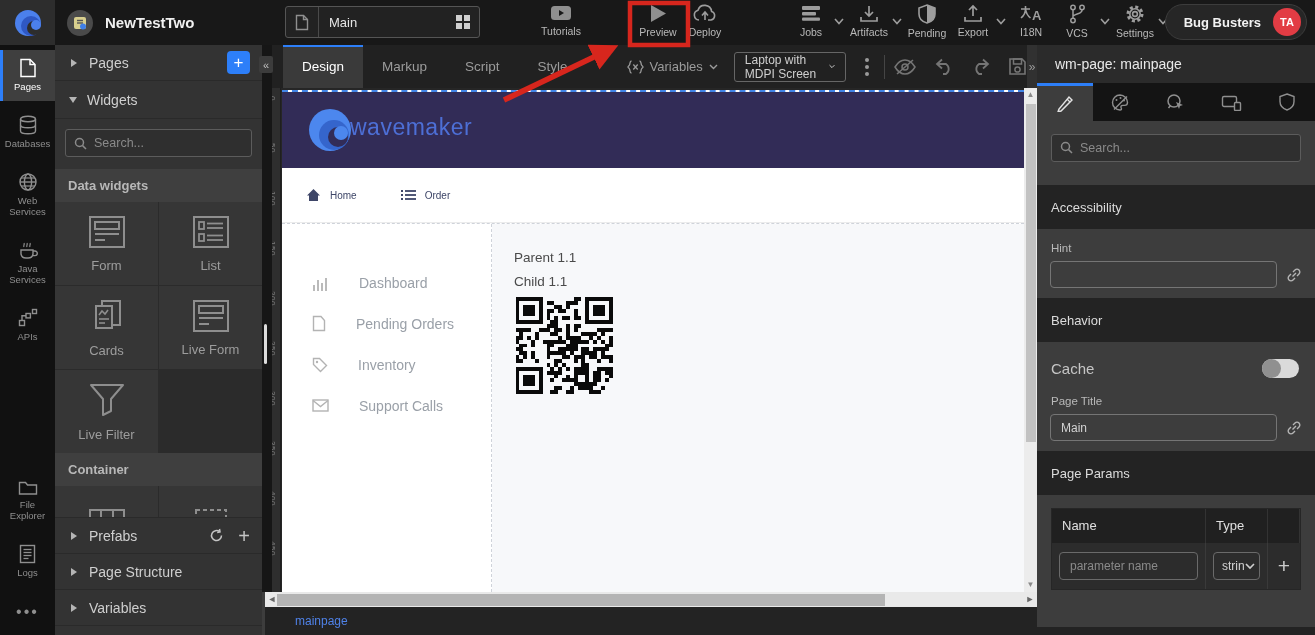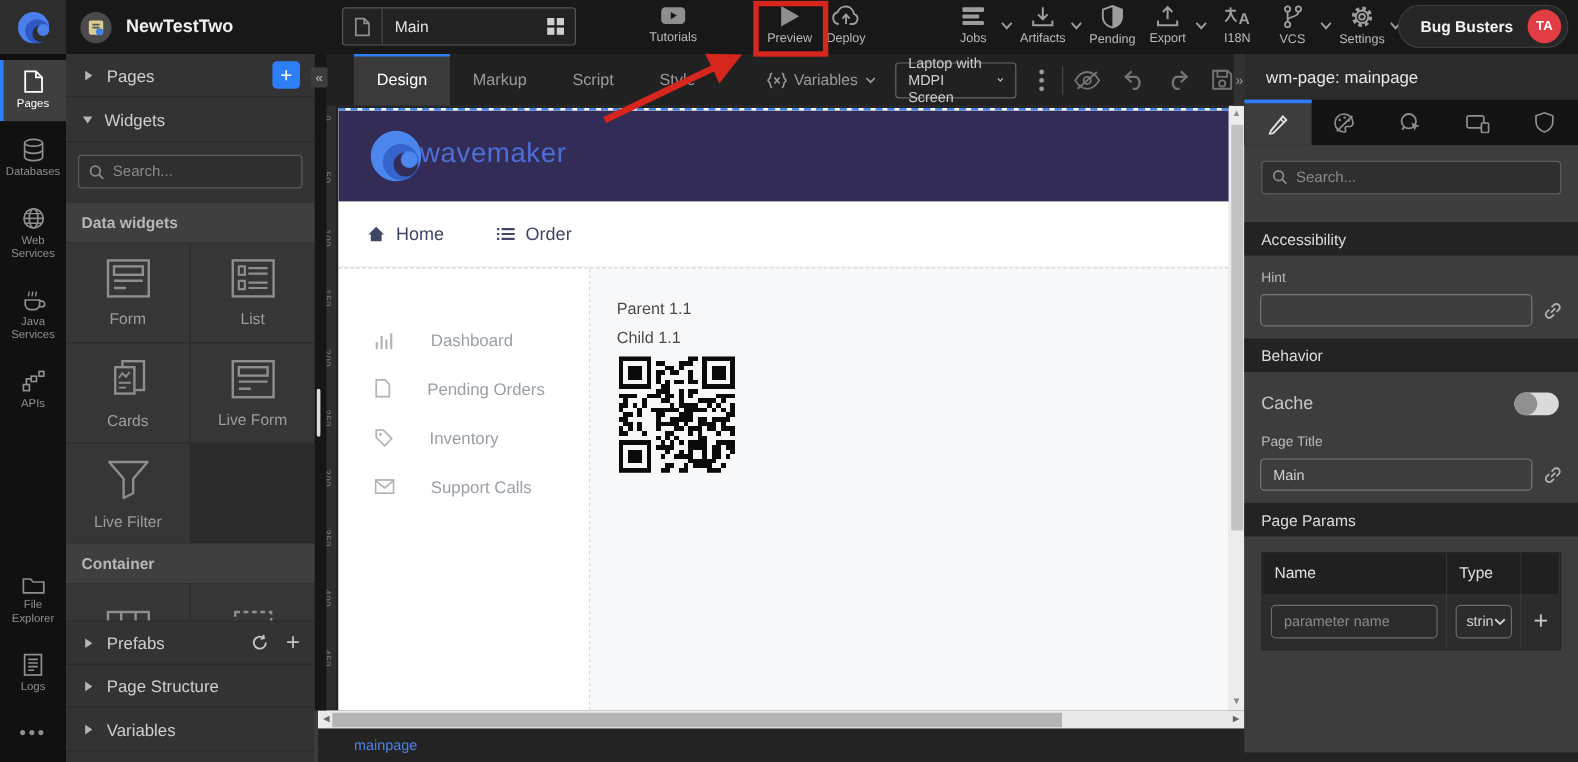--- a/index.html
+++ b/index.html
@@ -56,42 +56,42 @@
   .row-icons { margin-left:auto; display:flex; align-items:center; gap:14px; color:#c5c5c5; }
   .plus-glyph { font-size:20px; font-weight:300; line-height:1; }
 
   
   .gapstrip { position:absolute; left:262px; top:45px; width:10px; height:547px; background:#161616; z-index:4; }
   .gap-thumb { position:absolute; left:2px; top:279px; width:3px; height:40px; background:#dcdcdc; border-radius:2px; }
   .collapse-tab { position:absolute; left:259px; top:56px; width:14px; height:17px; background:#3c3c3c; color:#c0c0c0; font-size:11px; display:flex; align-items:center; justify-content:center; z-index:6; cursor:pointer; border-radius:2px; }
 
   
   .ctoolbar { position:absolute; left:265px; top:45px; width:772px; height:43px; background:#212121; display:flex; align-items:center; z-index:3; }
-  .ctabs { display:flex; margin-left:30px; height:43px; }
+  .ctabs { display:flex; margin-left:18px; height:43px; }
   .ctab { padding:0 19px; line-height:43px; font-size:13.5px; color:#9b9b9b; cursor:pointer; }
   .ctab.active { background:#3a3a3a; color:#fff; box-shadow:inset 0 2px 0 #2d7ff9; }
   .vars { display:flex; align-items:center; gap:6px; color:#9b9b9b; font-size:13px; margin-left:40px; cursor:pointer; }
   .devsel { margin-left:16px; height:30px; border:1px solid #666; border-radius:3px; display:flex; align-items:center; gap:10px; padding:0 10px; color:#cfcfcf; font-size:12px; cursor:pointer; }
   .kebab { margin-left:13px; display:flex; flex-direction:column; gap:3px; padding:4px 6px; cursor:pointer; }
   .kebab i { width:4px; height:4px; border-radius:50%; background:#9a9a9a; }
   .ct-div { width:1px; height:24px; background:#454545; margin:0 9px; }
   .ct-icons { display:flex; align-items:center; gap:17px; color:#757575; }
   .ct-icons .ic { cursor:pointer; }
   .expand-tab { margin-left:auto; width:17px; height:43px; background:#313131; color:#999; font-size:12px; display:flex; align-items:center; justify-content:center; cursor:pointer; }
 
   
   .canvas-region { position:absolute; left:265px; top:88px; width:772px; height:504px; background:#262626; z-index:2; }
   .ruler { position:absolute; left:0; top:0; width:16px; height:100%; background:#2e2e2e; border-right:1px solid #1f1f1f; }
   .ruler span { position:absolute; left:3px; writing-mode:vertical-lr; font-size:8px; color:#7d7d7d; letter-spacing:0.5px; }
   .page { position:absolute; left:17px; top:2px; width:742px; height:502px; background:#fff; border-top:2px dashed #4285e8; overflow:hidden; }
   .wm-header { height:76px; background:#322c57; display:flex; align-items:center; padding-left:22px; }
   .wm-brand { display:flex; align-items:center; }
   .wm-brand .btxt { color:#4d6fd6; font-size:23px; letter-spacing:0.5px; margin-left:-6px; margin-bottom:6px; }
   .wm-menu { height:55px; background:#fff; border-bottom:1px solid #ececec; display:flex; align-items:center; gap:44px; padding-left:24px; }
-  .wm-menu .mitem { display:flex; align-items:center; gap:9px; color:#3e4668; font-size:15px; cursor:pointer; }
+  .wm-menu .mitem { display:flex; align-items:center; gap:9px; color:#3e4668; font-size:10px; cursor:pointer; }
   .wm-body { display:flex; height:369px; border-top:1px dashed #cfd3da; }
   .wm-sidenav { width:210px; background:#fff; border-right:1px dashed #cfd3da; padding-top:38px; }
   .sn-item { height:41px; display:flex; align-items:center; gap:30px; padding-left:30px; color:#9aa0a8; font-size:14px; cursor:pointer; }
   .sn-item svg { color:#b3b3b3; }
   .wm-content { flex:1; background:#f7f8fa; padding:26px 0 0 22px; }
   .wm-content .t1 { color:#4a4a4a; font-size:13.5px; margin-bottom:9px; }
   .wm-content .t2 { color:#4a4a4a; font-size:13.5px; margin-bottom:8px; }
   .vscroll { position:absolute; right:0; top:0; width:13px; height:100%; background:#ececec; }
   .vscroll .arr { position:absolute; left:0; width:13px; height:14px; color:#8a8a8a; font-size:8px; text-align:center; line-height:14px; }
   .vscroll .thumb { position:absolute; left:1.5px; top:16px; width:10px; height:338px; background:#c2c2c2; }
@@ -101,21 +101,21 @@
   .cfooter { position:absolute; left:265px; top:607px; width:1050px; height:28px; background:#232323; display:flex; align-items:center; z-index:0; }
   .cfooter .ftab { color:#4f82e8; font-size:12px; padding-left:30px; cursor:pointer; }
 
   
   .rpanel { position:absolute; left:1037px; top:45px; width:278px; height:582px; background:#3d3d3d; z-index:5; }
   .rp-header { height:38px; background:#2b2b2b; color:#e8e8e8; font-size:14px; display:flex; align-items:center; padding-left:18px; }
   .rp-tabs { display:flex; height:38px; background:#141414; }
   .rp-tab { flex:1; display:flex; align-items:center; justify-content:center; color:#8f8f8f; cursor:pointer; }
   .rp-tab.active { background:#3d3d3d; color:#e2e2e2; border-top:3px solid #2d7ff9; }
   .rp-searchwrap { padding:13px 14px; position:relative; }
-  .rp-sec { height:28px; background:#232323; color:#dcdcdc; font-size:13px; display:flex; align-items:center; padding-left:14px; margin-top:10px; }
+  .rp-sec { height:44px; background:#232323; color:#dcdcdc; font-size:13px; display:flex; align-items:center; padding-left:14px; margin-top:10px; }
   .fld-label { color:#b9b9b9; font-size:11.5px; margin:13px 14px 7px; }
   .fld-row { display:flex; align-items:center; gap:9px; padding:0 13px; }
   .fld-in { flex:1; height:27px; background:transparent; border:1px solid #757575; border-radius:4px; color:#d2d2d2; font-size:12px; padding:0 10px; outline:none; font-family:"Liberation Sans",sans-serif; }
   .fld-in::placeholder { color:#8a8a8a; }
   .linkic { color:#b5b5b5; cursor:pointer; }
   .cache-row { display:flex; align-items:center; justify-content:space-between; padding:17px 16px 4px 14px; }
   .cache-row .clab { color:#c5c5c5; font-size:15px; }
   .toggle { width:37px; height:19px; background:#dadada; border-radius:10px; position:relative; cursor:pointer; }
   .toggle .knob { position:absolute; left:0; top:0; width:19px; height:19px; border-radius:50%; background:#909090; }
   .ptable { margin:13px 14px 0; display:grid; grid-template-columns:1fr 62px 32px; border:1px solid #262626; }

